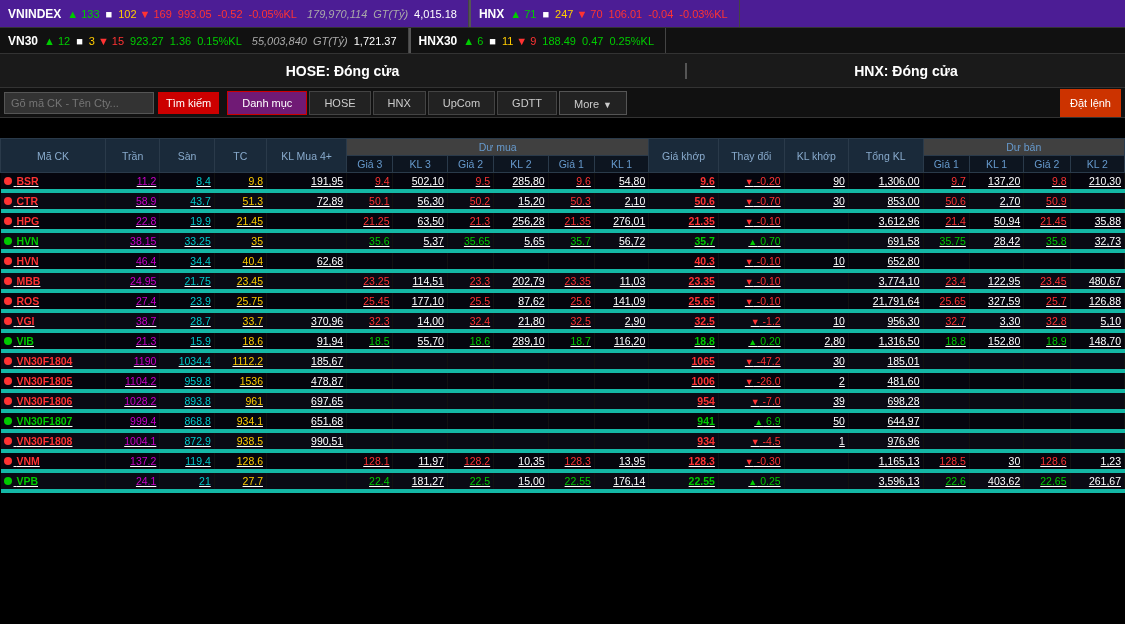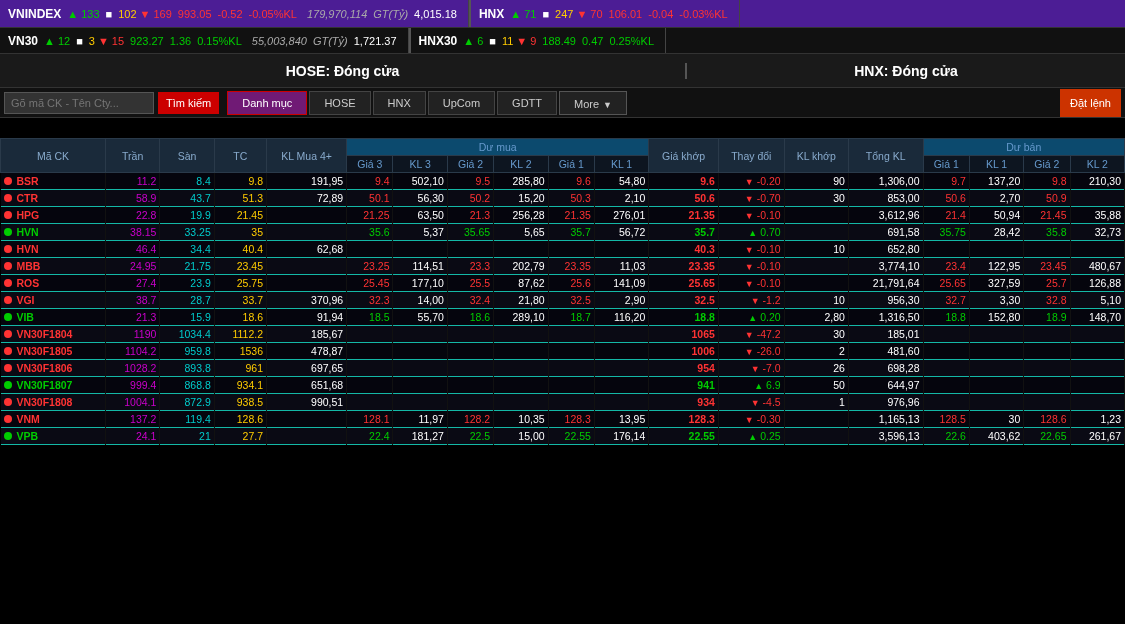--- a/index.html
+++ b/index.html
@@ -144,21 +144,21 @@
     }
     thead tr th {
       background: #1a2a3a;
       color: #88aacc;
       padding: 2px 3px;
       text-align: center;
       border: 1px solid #2a3a4a;
       font-weight: normal;
       white-space: nowrap;
     }
-    tbody tr { border-bottom: 1px solid #14b8a6; }
+    tbody tr { border-bottom: 4px solid #14b8a6; text-decoration: underline; }
     tbody tr:nth-child(even) { background: #0a0a14; }
     tbody tr:nth-child(odd) { background: #05050d; }
     td {
       padding: 2px 3px;
       text-align: right;
       border-right: 1px solid #111;
       white-space: nowrap;
     }
     td.sym { text-align: left; font-weight: bold; }
     .ref { color: #ffcc00; }
@@ -174,21 +174,21 @@
       height: 8px;
       border-radius: 50%;
       margin-right: 2px;
     }
     .ind-inc { background: #00cc00; }
     .ind-dec { background: #ff3333; }
     .arrow-up::before { content: "▲"; color: #00cc00; font-size: 9px; }
     .arrow-down::before { content: "▼"; color: #ff3333; font-size: 9px; }
     .colspan-header {
       text-align: center;
-      background: #0c4a6e;
+      background: #404040;
       color: #6699cc;
       border: 1px solid #2a3a4a;
     }
 
     
     .sub-header {
       background: #0d1520;
     }
     .sub-header th {
       background: #0d1520;
@@ -592,21 +592,21 @@
     <td class="ref">961</td>
     <td class="white">697,65</td>
     <td class="dec"></td>
     <td class="white"></td>
     <td class="dec"></td>
     <td class="white"></td>
     <td class="dec"></td>
     <td class="white"></td>
     <td style="color:#ff3333;font-weight:bold">954</td>
     <td style="color:#ff3333"><span class="arrow-down"></span> -7.0</td>
-    <td class="white">26</td>
+    <td class="white">39</td>
     <td class="white">698,28</td>
     <td class="dec"></td>
     <td class="white"></td>
     <td class="dec"></td>
     <td class="white"></td>
   </tr>
           <tr>
     <td class="sym">
       <span class="ticker-indicator ind-inc"></span>
       <span style="color:#00cc00">VN30F1807</span>

